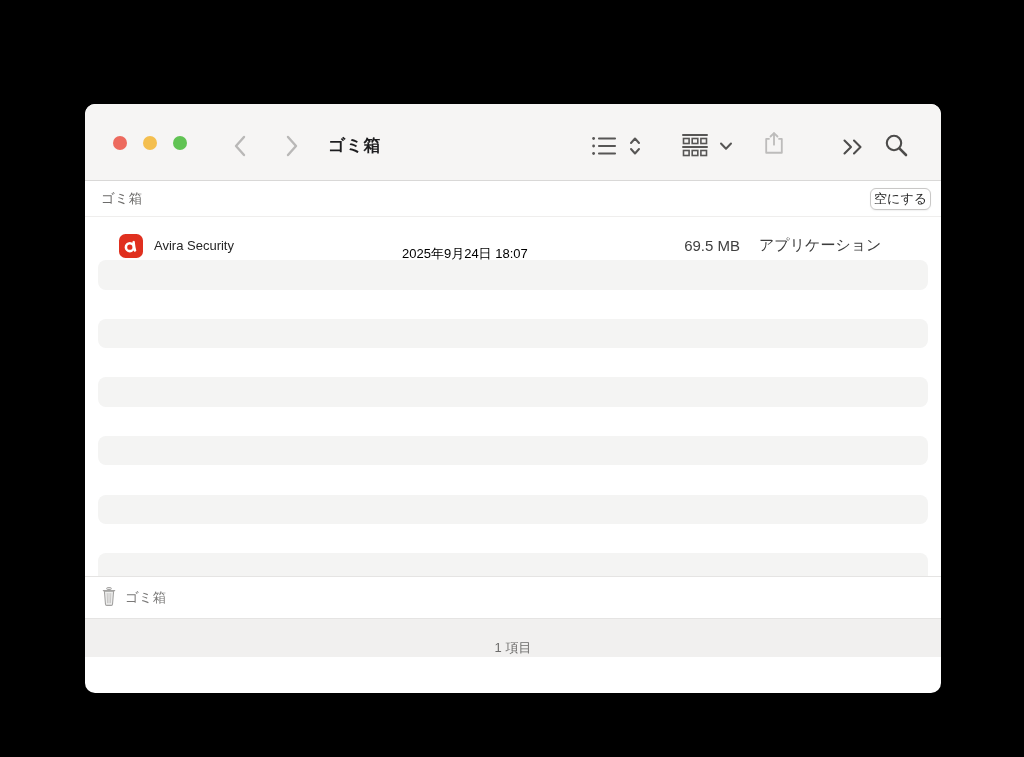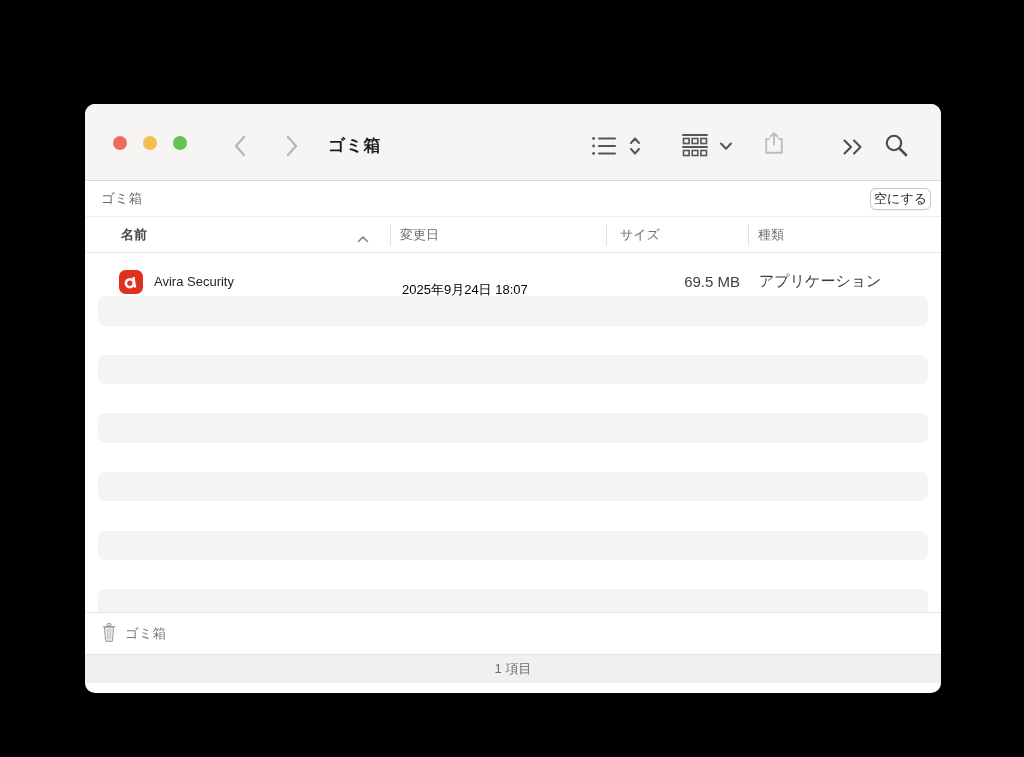--- a/index.html
+++ b/index.html
@@ -55,21 +55,21 @@
   .fsize { position:absolute; left:521px; width:134px; top:0; height:100%;
            display:flex; align-items:center; justify-content:flex-end;
            font-size:15px; color:#404040; }
   .fkind { position:absolute; left:674px; top:0; height:100%; display:flex;
            align-items:center; font-size:15px; color:#3c3c3c; }
 
   
   .bottombar { height:42px; background:#fff; border-bottom:1px solid #e5e4e3;
                display:flex; align-items:center; padding-left:16px; }
   .bb-label { margin-left:8px; font-size:13.5px; color:#7a7978; }
-  .footer { height:28px; background:#f1f0ef; display:flex; align-items:center;
+  .footer { height:38px; background:#f1f0ef; display:flex; align-items:flex-end;
             justify-content:center; font-size:13px; color:#6d6c6b; }
 </style>
 </head>
 <body>
 
 <div class="window">
 
   <div class="toolbar">
     <div class="lights">
       <span class="light" style="background:#ed6a5e"></span>
@@ -153,34 +153,20 @@
         <line x1="16.4" y1="16.4" x2="23" y2="23" stroke="#4d4c4b" stroke-width="2.6" stroke-linecap="round"></line>
       </svg>
     </div>
   </div>
 
   <div class="pathbar">
     <span class="path-loc">ゴミ箱</span>
     <button class="empty-btn">空にする</button>
   </div>
 
-  <div class="cols">
-    <div class="hcell h-name">名前</div>
-    <span class="sort-caret">
-      <svg width="12" height="8" viewBox="0 0 12 8">
-        <path d="M1.5 6.5 L6 2 L10.5 6.5" fill="none" stroke="#8b8a89" stroke-width="1.7" stroke-linecap="round" stroke-linejoin="round"></path>
-      </svg>
-    </span>
-    <span class="vdiv vd1"></span>
-    <div class="hcell h-date">変更日</div>
-    <span class="vdiv vd2"></span>
-    <div class="hcell h-size">サイズ</div>
-    <span class="vdiv vd3"></span>
-    <div class="hcell h-kind">種類</div>
-  </div>
 
   <div class="list">
     <div class="lrow">
       <span class="file-icon">
         <svg width="20" height="20" viewBox="0 0 24 24">
           <circle cx="10.6" cy="13.4" r="4.7" fill="none" stroke="#fff" stroke-width="3.1"></circle>
           <path d="M15.1 7.4 C15.5 10.6 15.4 13.9 16.8 17.3" fill="none" stroke="#fff" stroke-width="3.1" stroke-linecap="round"></path>
         </svg>
       </span>
       <span class="fname">Avira Security</span>

